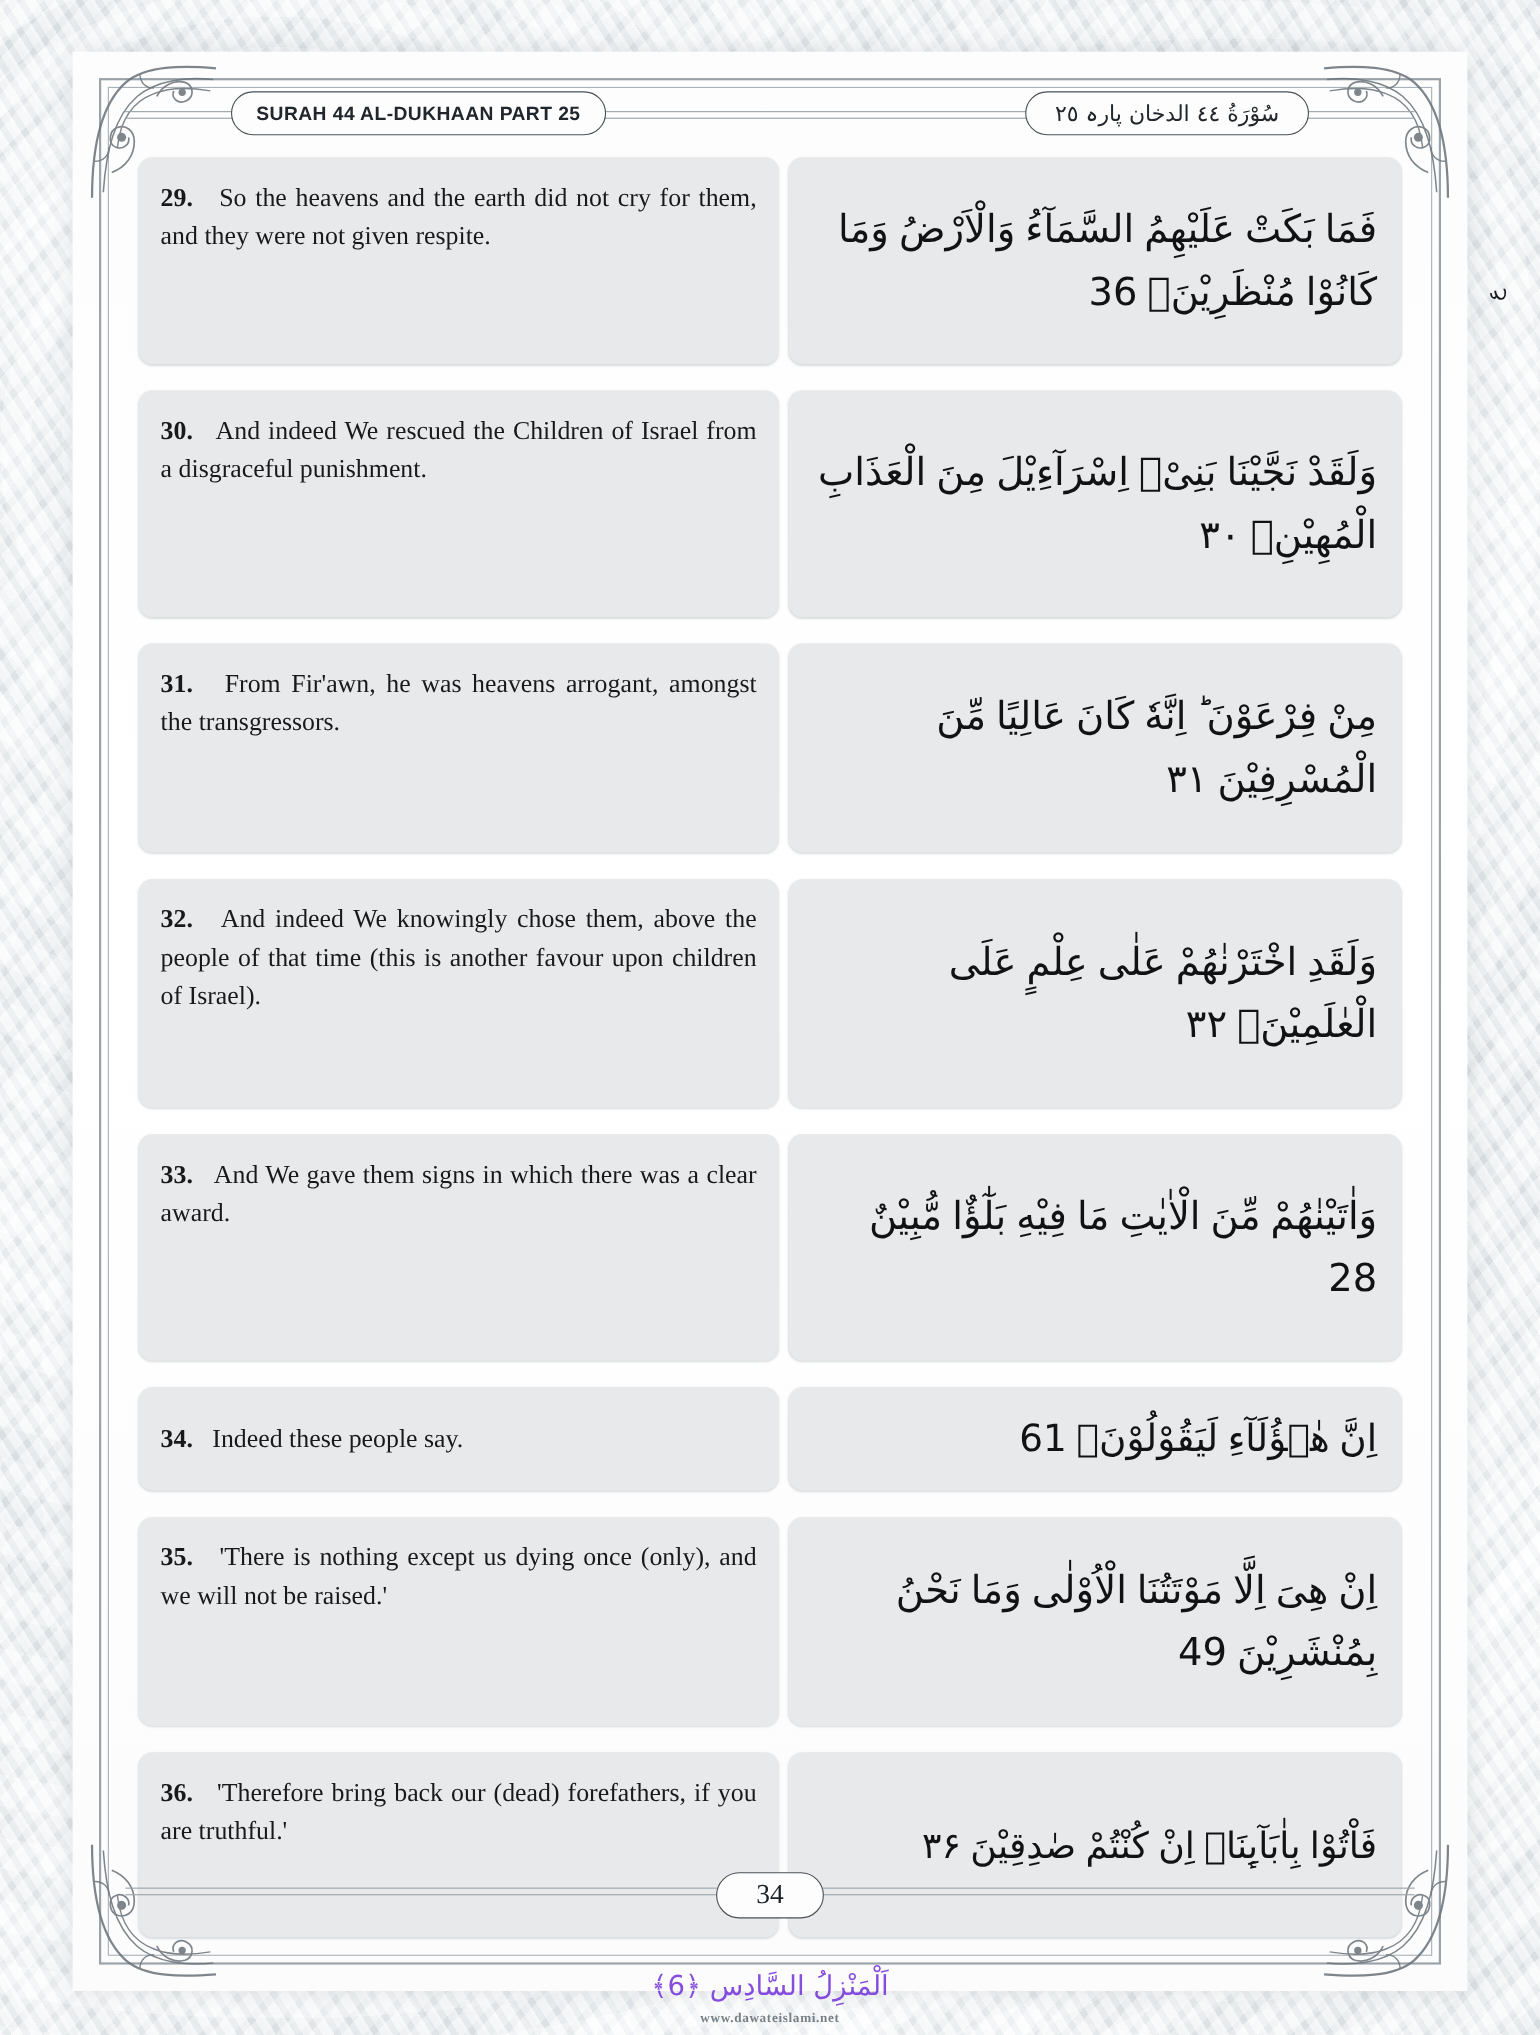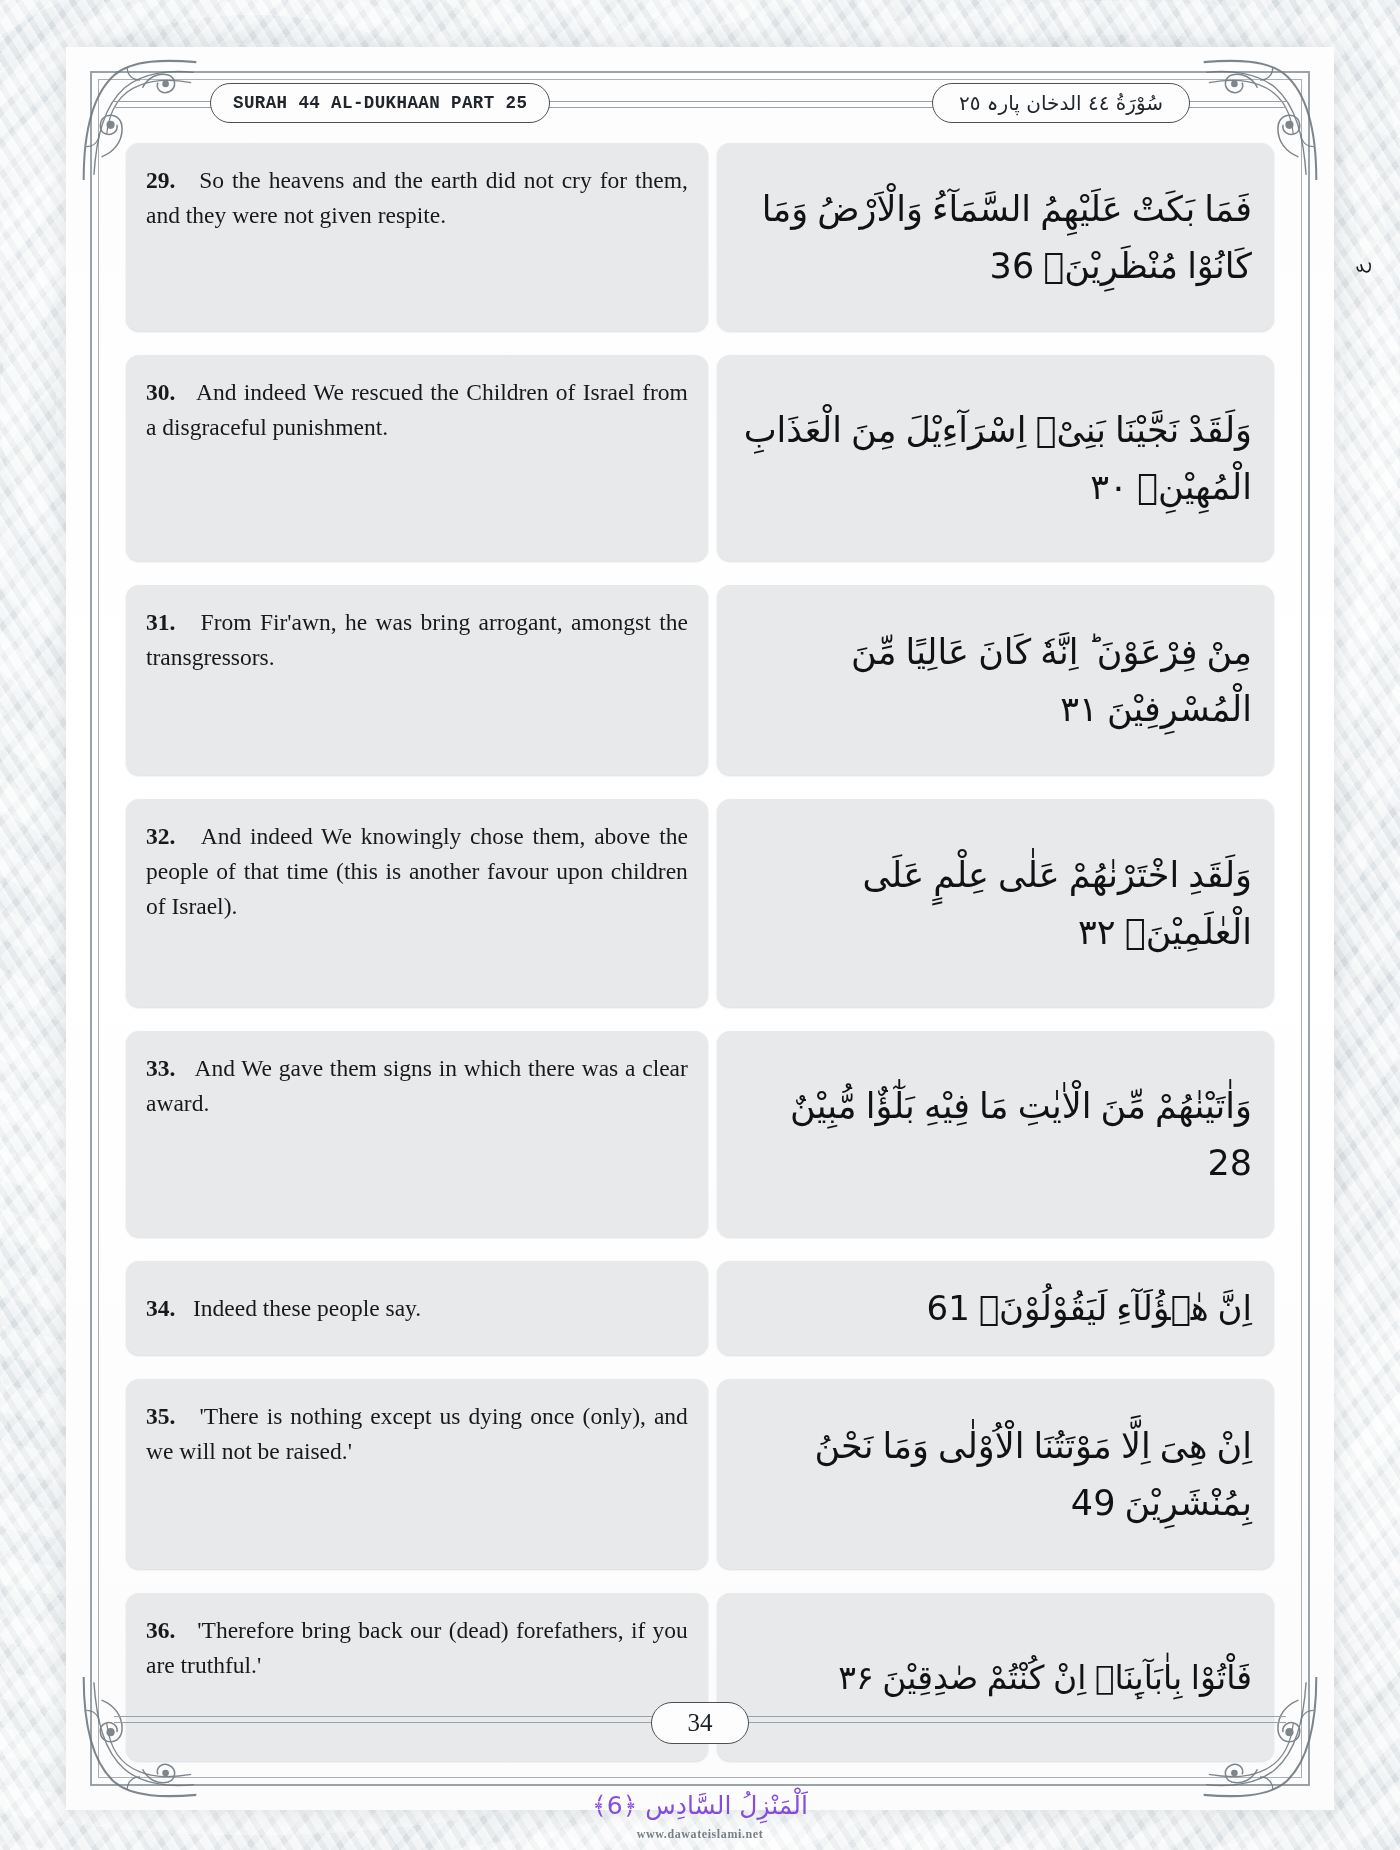--- a/index.html
+++ b/index.html
@@ -76,21 +76,21 @@
     position:absolute;top:0;height:38px;
     border:1.8px solid #4a5055;
     border-radius:20px;
     background:#fdfdfd;
     display:flex;align-items:center;justify-content:center;
     box-shadow:0 1px 0 rgba(255,255,255,.9) inset;
   }
   #hdr-left{left:96px;padding:0 22px;}
   #hdr-right{right:96px;padding:0 26px;}
   #hdr-left span{
-    font-family:Liberation Mono, monospace;
+    font-family:Liberation Sans, sans-serif;
     font-variant:small-caps;
     font-weight:700;
     font-size:17.5px;
     letter-spacing:.4px;
     color:#20262b;
     white-space:nowrap;
   }
   #hdr-right span{
     font-size:20px;
     color:#20262b;
@@ -309,21 +309,21 @@
       </div>
       <div class="cell cell-ar">
         <div class="ar-text">وَلَقَدْ نَجَّيْنَا بَنِیْۤ اِسْرَآءِیْلَ مِنَ الْعَذَابِ الْمُهِيْنِۙ ۳۰</div>
       </div>
     </div>
 
     <div class="verse-row r31">
       <div class="cell cell-en">
         <div class="en-text">
           <span class="num">31.&nbsp;&nbsp;</span>
-          <span>From Fir'awn, he was bring arrogant, amongst the transgressors.</span>
+          <span>From Fir'awn, he was heavens arrogant, amongst the transgressors.</span>
         </div>
       </div>
       <div class="cell cell-ar">
         <div class="ar-text">مِنْ فِرْعَوْنَ ؕ اِنَّهٗ كَانَ عَالِيًا مِّنَ الْمُسْرِفِيْنَ ۳۱</div>
       </div>
     </div>
 
     <div class="verse-row r32">
       <div class="cell cell-en">
         <div class="en-text">

